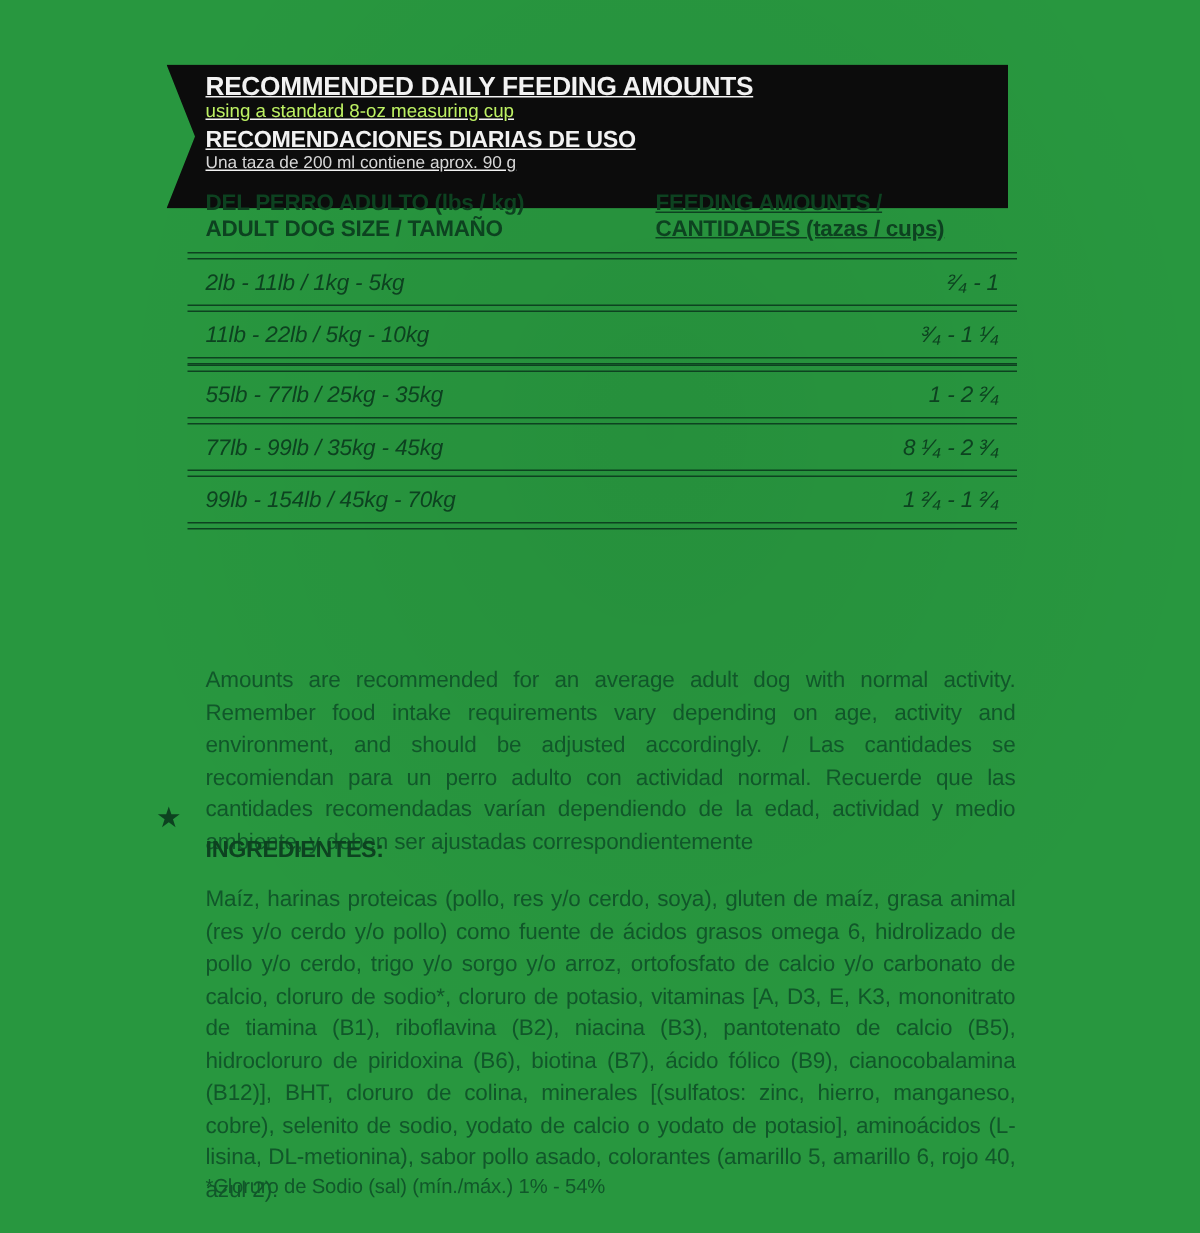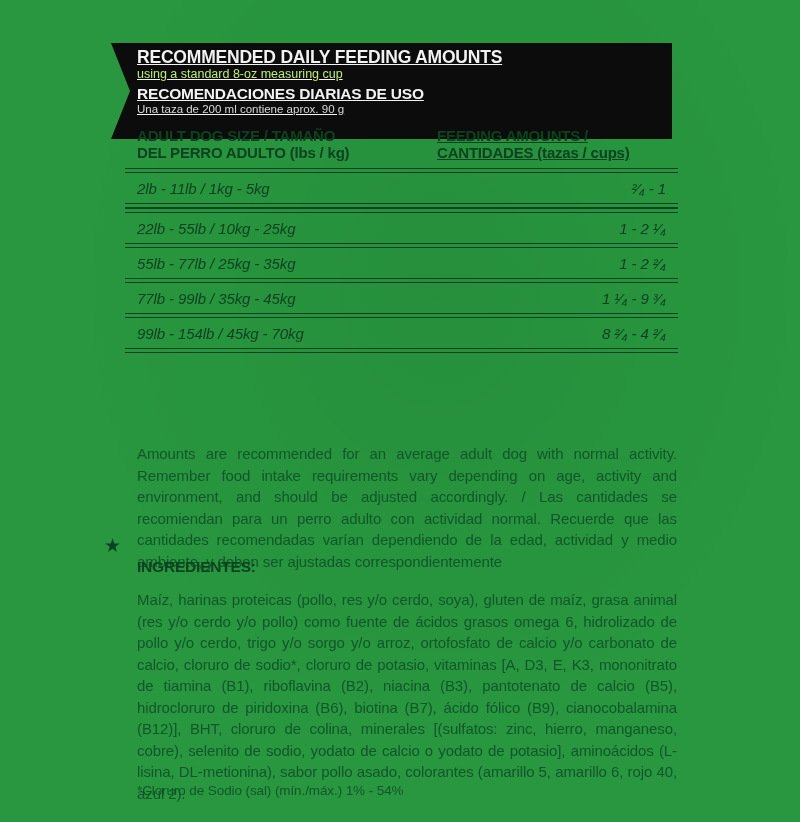--- a/index.html
+++ b/index.html
@@ -71,55 +71,55 @@
 
   <div class="banner">
     <div class="t-en">RECOMMENDED DAILY FEEDING AMOUNTS</div>
     <div class="s-en">using a standard 8-oz measuring cup</div>
     <div class="t-es">RECOMENDACIONES DIARIAS DE USO</div>
     <div class="s-es">Una taza de 200 ml contiene aprox. 90 g</div>
   </div>
 
   <div class="tbl-header">
     <div class="col1">
+      <div>DEL PERRO ADULTO (lbs / kg)</div>
       <div>ADULT DOG SIZE / TAMAÑO</div>
-      <div>DEL PERRO ADULTO (lbs / kg)</div>
     </div>
     <div class="col2">
       <div>FEEDING AMOUNTS /</div>
       <div>CANTIDADES (tazas / cups)</div>
     </div>
   </div>
 
   <div class="feed-table">
     <div class="divider"></div>
     <div class="frow">
       <span class="size">2lb - 11lb / 1kg - 5kg</span>
       <span class="amount">²⁄₄ - 1</span>
     </div>
     <div class="divider"></div>
+    <div class="frow">
+      <span class="size">11lb - 22lb / 5kg - 10kg</span>
+      <span class="amount">³⁄₄ - 1 ¹⁄₄</span>
+    </div>
     <div class="divider"></div>
-    <div class="frow">
-      <span class="size">22lb - 55lb / 10kg - 25kg</span>
-      <span class="amount">1 - 2 ¹⁄₄</span>
-    </div>
     <div class="divider"></div>
     <div class="frow">
       <span class="size">55lb - 77lb / 25kg - 35kg</span>
       <span class="amount">1 - 2 ²⁄₄</span>
     </div>
     <div class="divider"></div>
     <div class="frow">
       <span class="size">77lb - 99lb / 35kg - 45kg</span>
-      <span class="amount">1 ¹⁄₄ - 9 ³⁄₄</span>
+      <span class="amount">8 ¹⁄₄ - 2 ³⁄₄</span>
     </div>
     <div class="divider"></div>
     <div class="frow">
       <span class="size">99lb - 154lb / 45kg - 70kg</span>
-      <span class="amount">8 ²⁄₄ - 4 ²⁄₄</span>
+      <span class="amount">1 ²⁄₄ - 1 ²⁄₄</span>
     </div>
     <div class="divider"></div>
   </div>
 
   <div class="note">Amounts are recommended for an average adult dog with normal activity. Remember food intake requirements vary depending on age, activity and environment, and should be adjusted accordingly. / Las cantidades se recomiendan para un perro adulto con actividad normal. Recuerde que las cantidades recomendadas varían dependiendo de la edad, actividad y medio ambiente, y deben ser ajustadas correspondientemente</div>
 
   <div class="ing-star">★</div>
   <div class="ing-heading">INGREDIENTES:</div>
   <div class="ing-body">Maíz, harinas proteicas (pollo, res y/o cerdo, soya), gluten de maíz, grasa animal (res y/o cerdo y/o pollo) como fuente de ácidos grasos omega 6, hidrolizado de pollo y/o cerdo, trigo y/o sorgo y/o arroz, ortofosfato de calcio y/o carbonato de calcio, cloruro de sodio*, cloruro de potasio, vitaminas [A, D3, E, K3, mononitrato de tiamina (B1), riboflavina (B2), niacina (B3), pantotenato de calcio (B5), hidrocloruro de piridoxina (B6), biotina (B7), ácido fólico (B9), cianocobalamina (B12)], BHT, cloruro de colina, minerales [(sulfatos: zinc, hierro, manganeso, cobre), selenito de sodio, yodato de calcio o yodato de potasio], aminoácidos (L-lisina, DL-metionina), sabor pollo asado, colorantes (amarillo 5, amarillo 6, rojo 40, azul 2).</div>
   <div class="footnote">*Cloruro de Sodio (sal) (mín./máx.) 1% - 54%</div>

